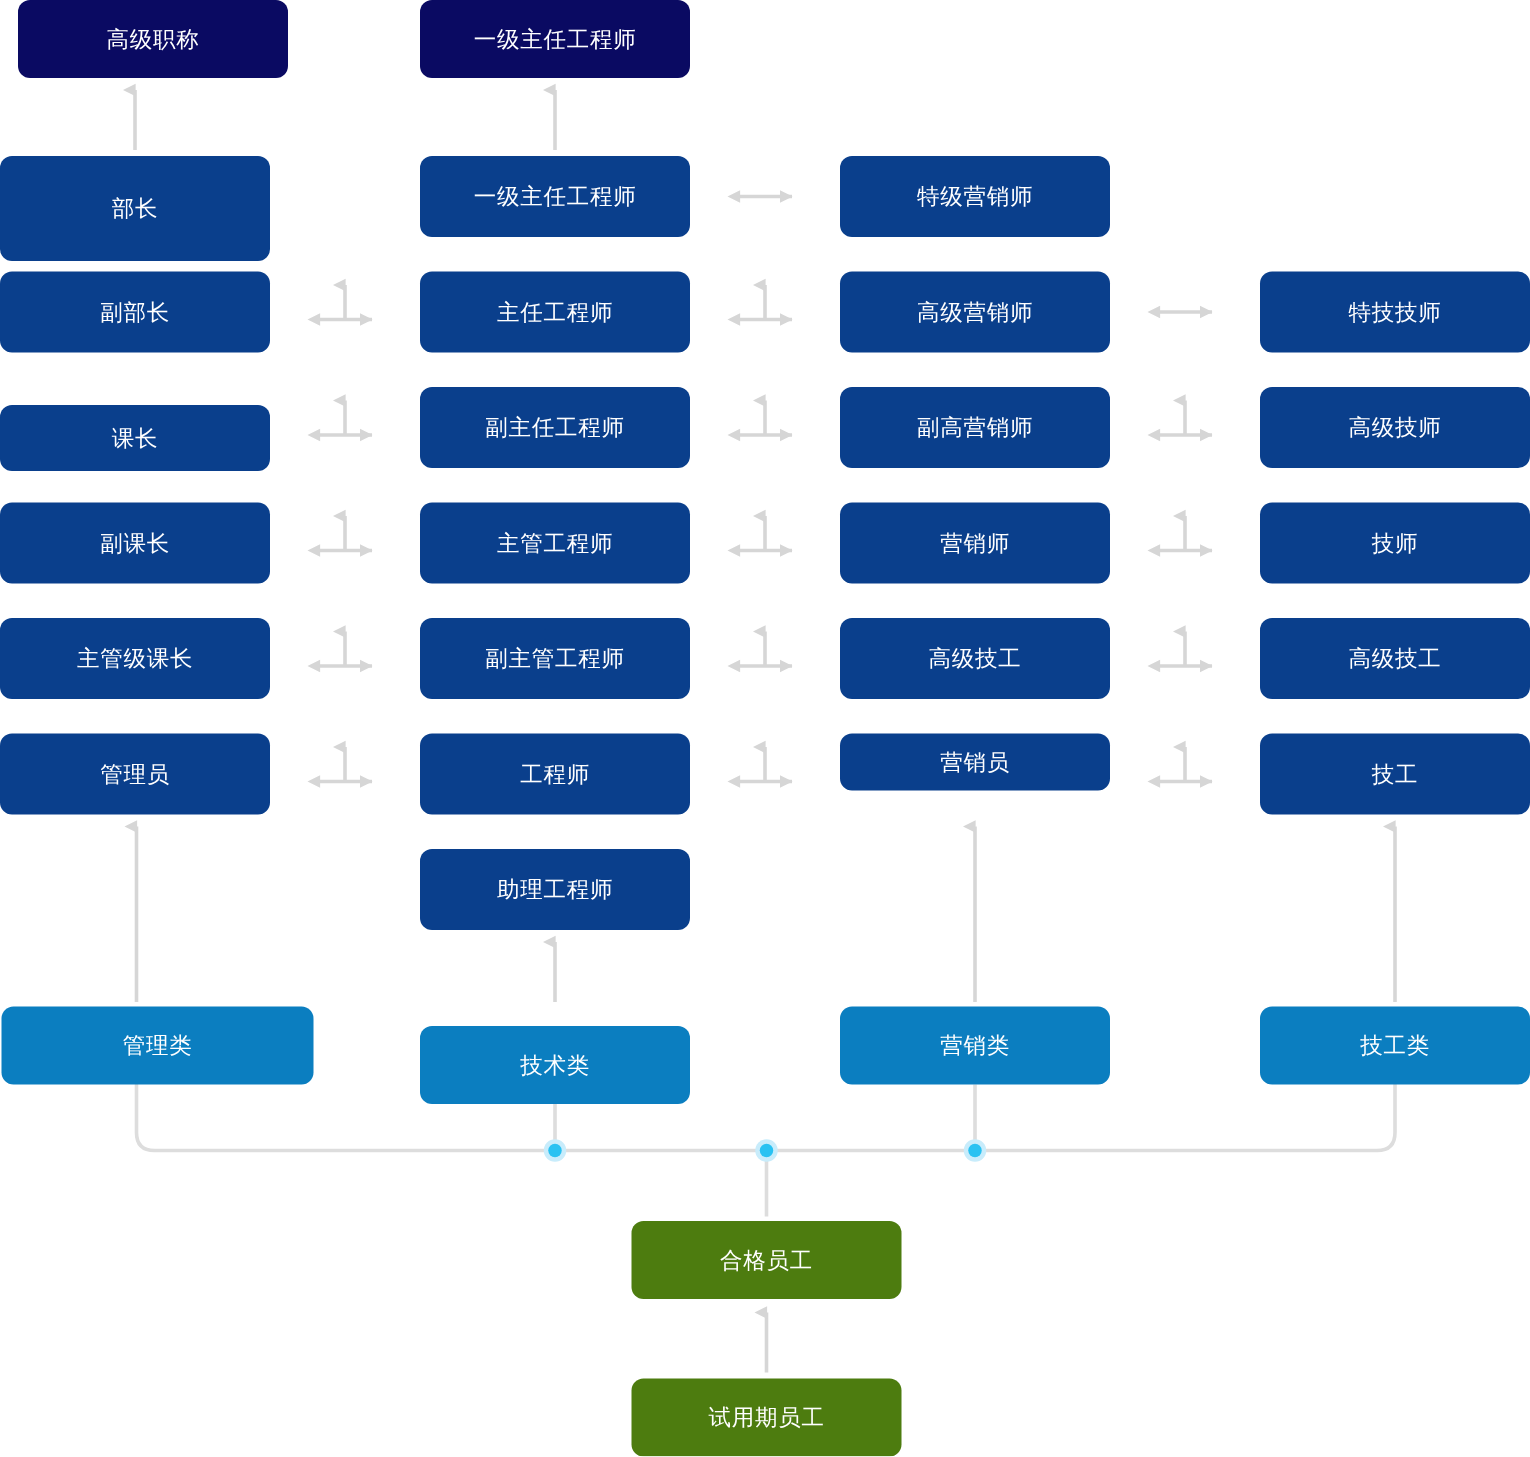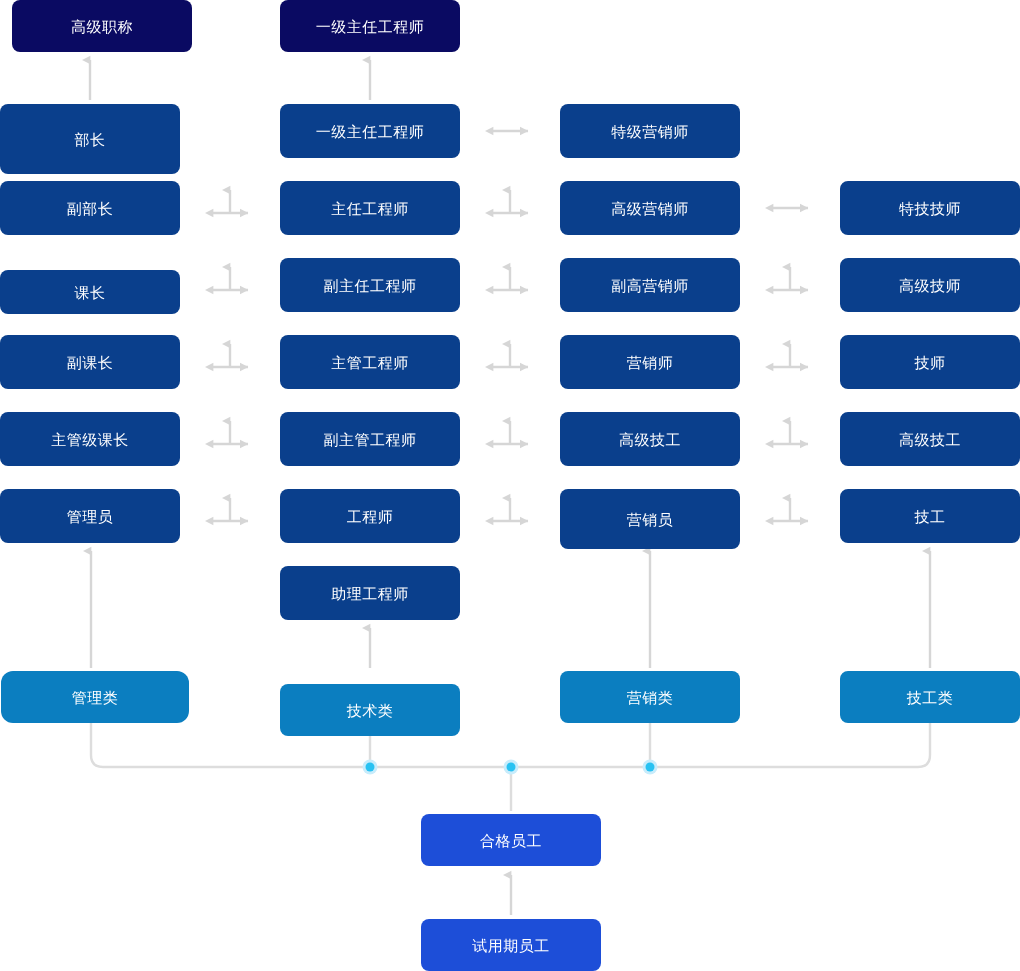--- a/index.html
+++ b/index.html
@@ -36,21 +36,21 @@
     color: #ffffff;
     font-size: 15px;
     line-height: 1;
     letter-spacing: 0.5px;
     white-space: nowrap;
     user-select: none;
   }
   .node.lvl-top    { background: #0a0a62; }
   .node.lvl-main   { background: #0a3f8c; }
   .node.lvl-cat    { background: #0b7ec0; }
-  .node.lvl-entry  { background: #1d4ed8; }
+  .node.lvl-entry  { background: #4d7c0f; }
   .node-label {
     pointer-events: none;
   }
   .conn-group { pointer-events: none; }
 </style>
 </head>
 <body>
 
 <div id="stage">
 
@@ -243,30 +243,30 @@
       </div>
       <div class="node lvl-main" style="left: 840px; top: 412px; width: 180px; height: 54px;">
         <span class="node-label">高级技工</span>
       </div>
       <div class="node lvl-main" style="left: 0px; top: 489px; width: 180px; height: 54px;">
         <span class="node-label">管理员</span>
       </div>
       <div class="node lvl-main" style="left: 280px; top: 489px; width: 180px; height: 54px;">
         <span class="node-label">工程师</span>
       </div>
-      <div class="node lvl-main" style="left: 560px; top: 489px; width: 180px; height: 60px;">
+      <div class="node lvl-main" style="left: 560px; top: 489px; width: 180px; height: 38px;">
         <span class="node-label">营销员</span>
       </div>
       <div class="node lvl-main" style="left: 840px; top: 489px; width: 180px; height: 54px; justify-content: center;">
         <span class="node-label">技工</span>
       </div>
       <div class="node lvl-main" style="left: 280px; top: 566px; width: 180px; height: 54px;">
         <span class="node-label">助理工程师</span>
       </div>
-      <div class="node lvl-cat" style="left: 1px; top: 671px; width: 188px; height: 52px; border-radius: 12px;">
+      <div class="node lvl-cat" style="left: 1px; top: 671px; width: 208px; height: 52px;">
         <span class="node-label">管理类</span>
       </div>
       <div class="node lvl-cat" style="left: 280px; top: 671px; width: 180px; height: 52px; margin-top: 13px;">
         <span class="node-label">技术类</span>
       </div>
       <div class="node lvl-cat" style="left: 560px; top: 671px; width: 180px; height: 52px;">
         <span class="node-label">营销类</span>
       </div>
       <div class="node lvl-cat" style="left: 840px; top: 671px; width: 180px; height: 52px;">
         <span class="node-label">技工类</span>

